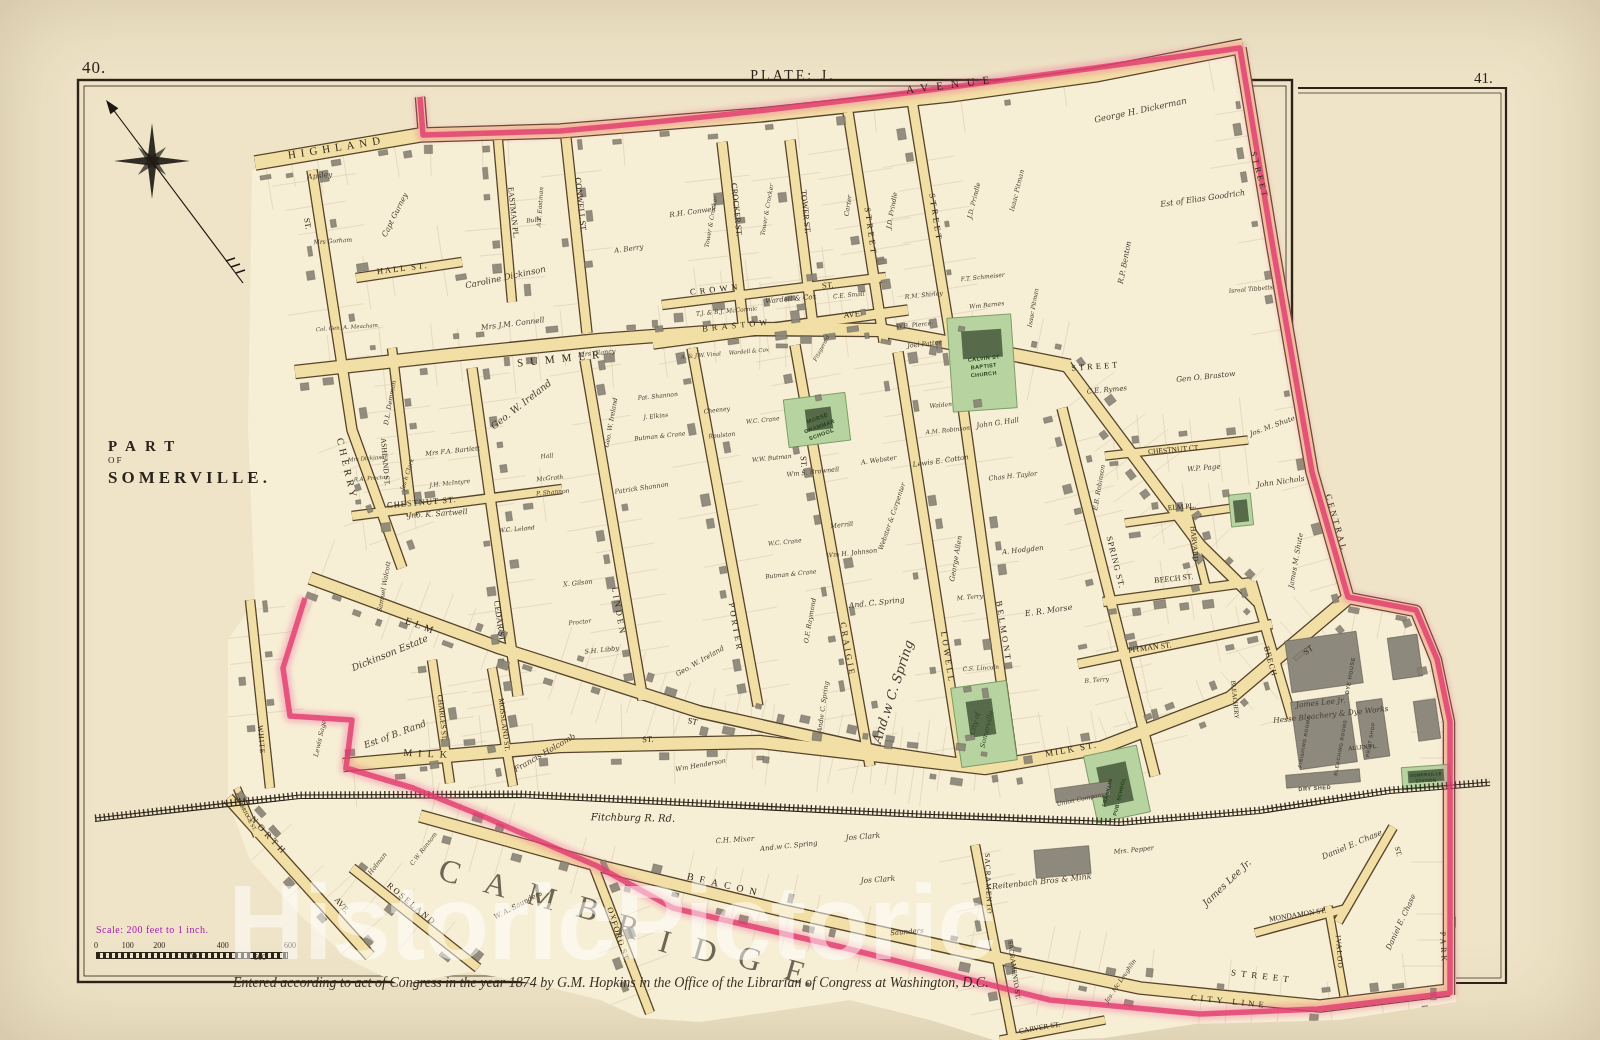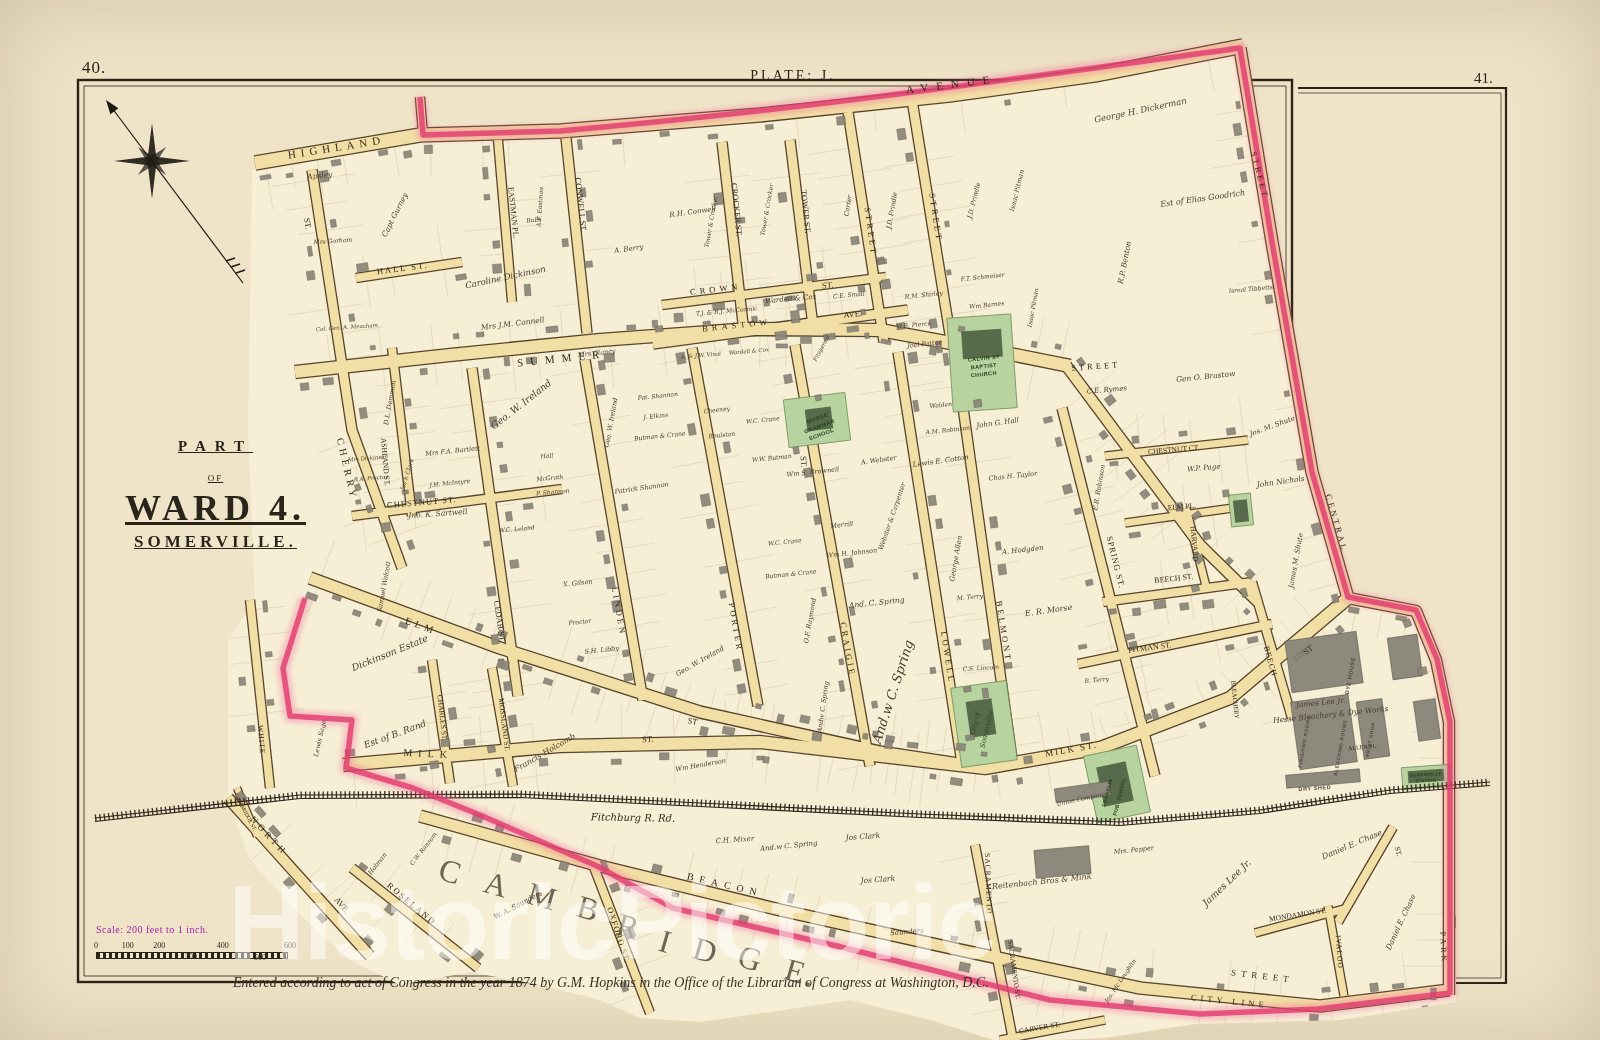--- a/index.html
+++ b/index.html
@@ -3,23 +3,23 @@
 <meta charset="utf-8">
 <style>
   html,body{margin:0;padding:0;background:#d8cbab;}
   #page{position:relative;width:1600px;height:1040px;background:#efe4c8;overflow:hidden;
         box-shadow:inset 0 0 90px rgba(120,95,50,.25);font-family:"Liberation Serif",serif;}
   #mapsvg{position:absolute;left:0;top:0;}
   .chrome{position:absolute;color:#2b2318;}
   #page-num-left{left:82px;top:58px;font-size:17px;letter-spacing:1px;}
   #page-num-right{left:1474px;top:70px;font-size:15px;}
   #plate{left:728px;top:68px;width:130px;text-align:center;font-size:14px;font-weight:normal;letter-spacing:3px;}
-  #title-block{left:108px;top:438px;width:215px;text-align:center;color:#2b241a;text-decoration:underline;}
+  #title-block{left:108px;top:438px;width:215px;color:#2b241a;}
   #title-part{font-size:15px;letter-spacing:9px;font-weight:bold;}
-  #title-of{font-size:9px;letter-spacing:2px;margin-top:18px;}
+  #title-of{font-size:9px;letter-spacing:2px;margin-top:0;}
   #title-ward{font-size:36px;font-weight:bold;letter-spacing:5px;margin-top:4px;}
   #title-city{font-size:17px;font-weight:bold;letter-spacing:4px;margin-top:3px;}
   #scale-block{left:96px;top:924px;width:230px;}
   #scale-label{font-size:10px;letter-spacing:.5px;color:#a21caf;}
   #scale-ticks{position:relative;height:10px;margin-top:6px;width:190px;}
   #scale-ticks span{position:absolute;transform:translateX(-50%);font-size:8px;color:#2b241a;font-family:"Liberation Serif",serif;}
   #scale-bar{width:190px;height:5px;border:1px solid #2b241a;margin-top:1px;
      background:repeating-linear-gradient(90deg,#2b241a 0 3px,#efe4c8 3px 6px);}
   #copyright{left:233px;top:975px;font-size:14px;font-style:italic;color:#392f20;white-space:nowrap;}
   #watermark{left:228px;top:862px;font-family:"Liberation Sans",sans-serif;font-weight:bold;
@@ -1339,21 +1339,20 @@
       </g>
     </svg>
 
   <div id="page-num-left" class="chrome">40.</div>
   <div id="page-num-right" class="chrome">41.</div>
   <div id="plate" class="chrome">PLATE: J.</div>
 
   <div id="title-block" class="chrome">
     <div id="title-part">PART</div>
     <div id="title-of">OF</div>
-    <div id="title-ward">WARD 4.</div>
     <div id="title-city">SOMERVILLE.</div>
   </div>
 
   <div id="scale-block" class="chrome">
     <div id="scale-label">Scale: 200 feet to 1 inch.</div>
     <div id="scale-ticks">
         <span style="left: 0px;">0</span>
         <span style="left: 31.67px;">100</span>
         <span style="left: 63.34px;">200</span>
         <span style="left: 95.01px; margin-top: 11px;">300</span>

